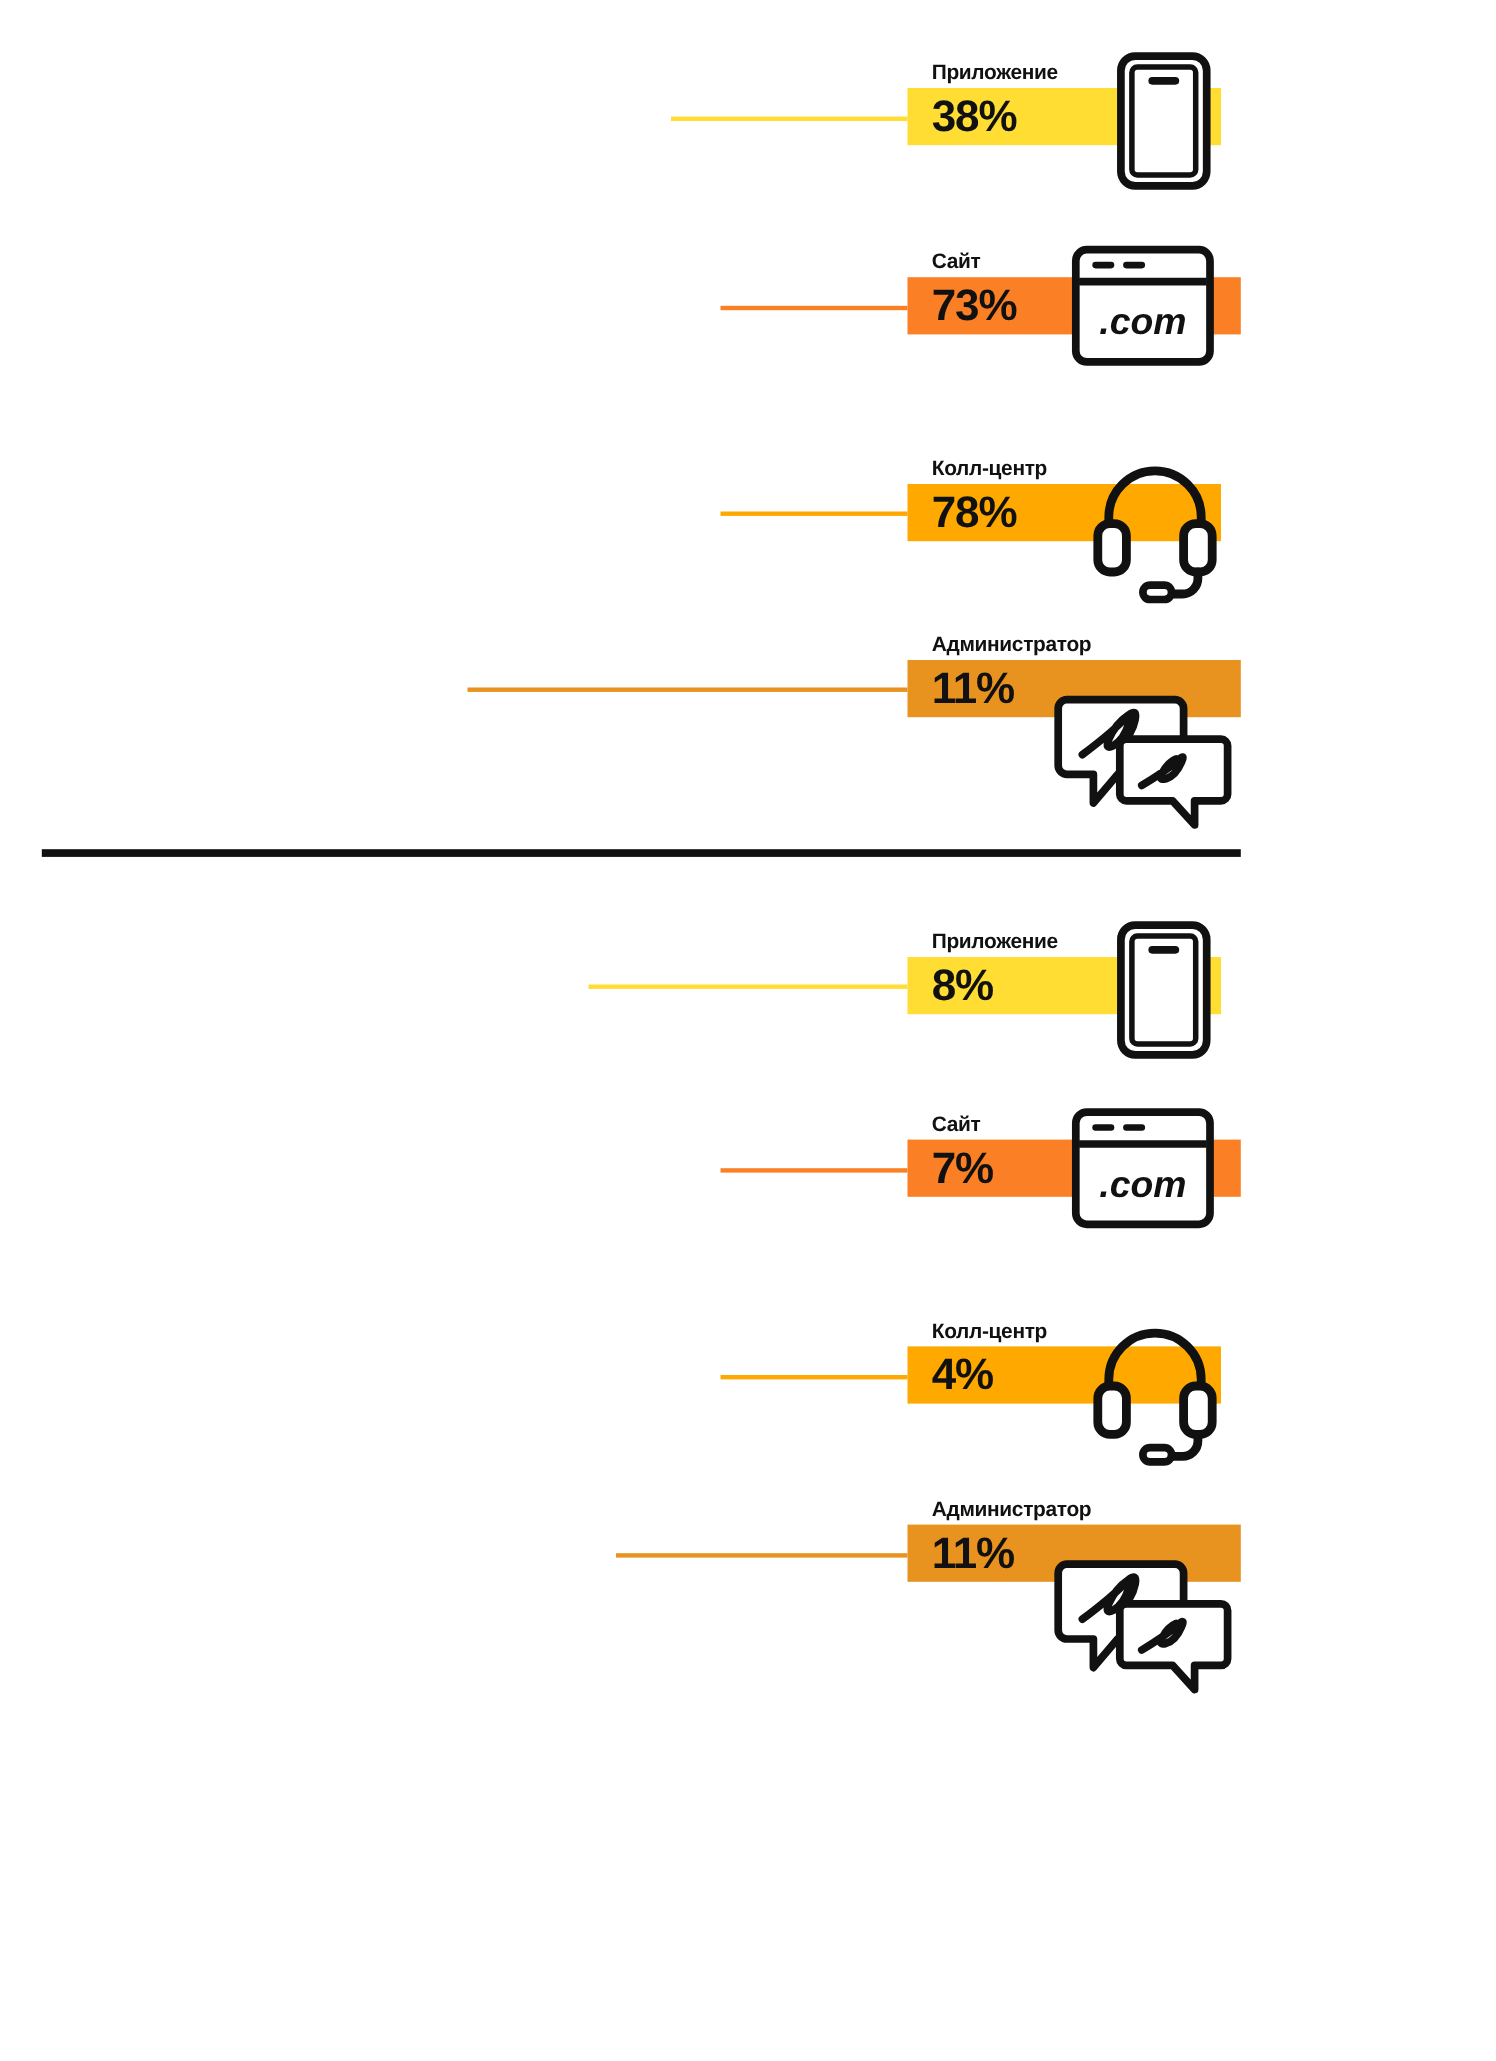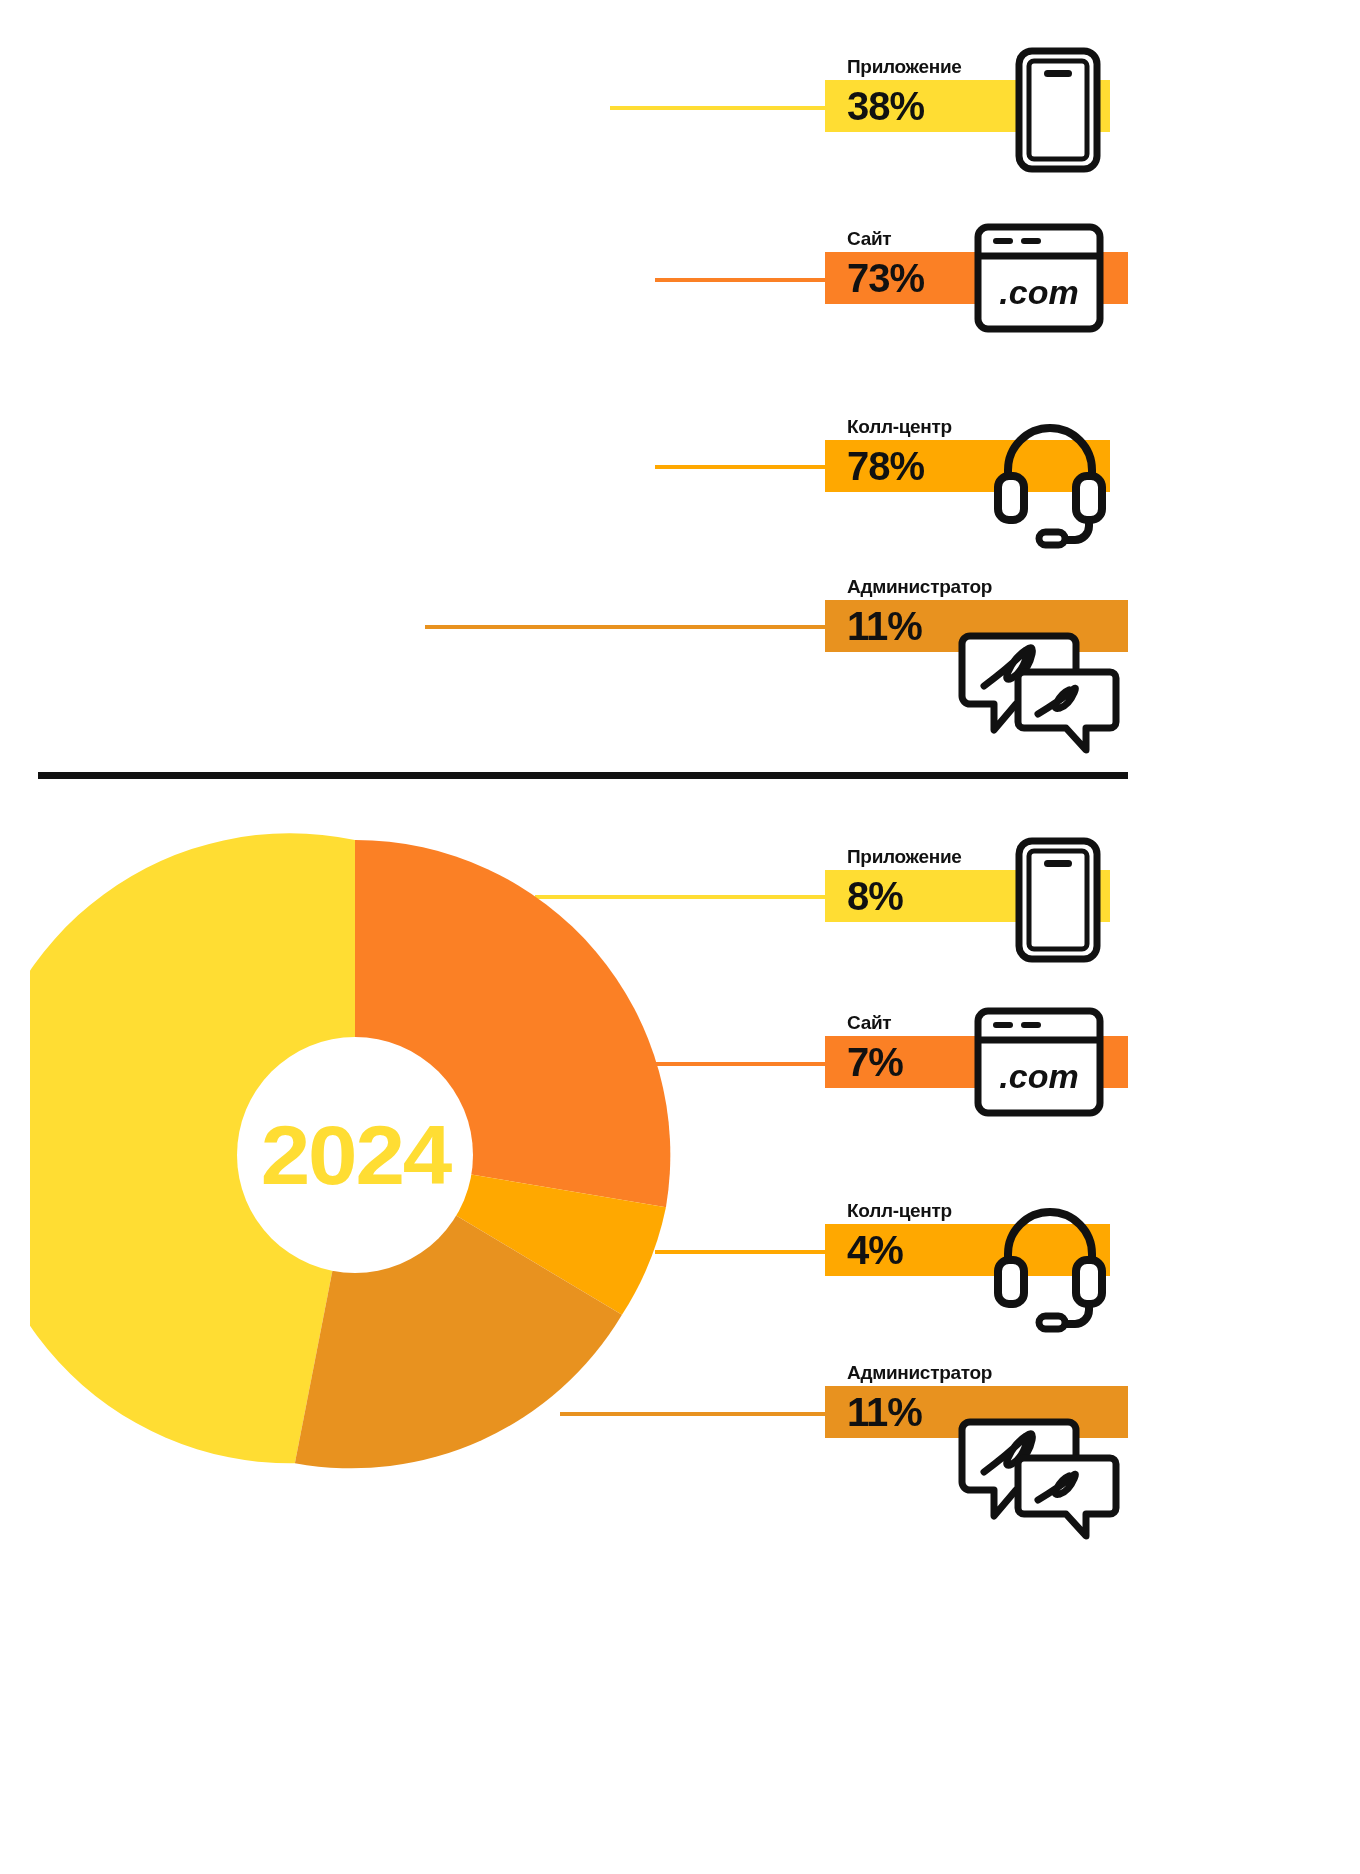--- a/index.html
+++ b/index.html
@@ -100,34 +100,20 @@
 
 <div class="divider"></div>
 
 <section class="panel" id="panel-2024">
 
   <div class="connector" style="left:535px;top:105px;width:290px;background:#FFDD33;"></div>
   <div class="connector" style="left:655px;top:272px;width:170px;background:#FB8025;"></div>
   <div class="connector" style="left:655px;top:460px;width:170px;background:#FFA800;"></div>
   <div class="connector" style="left:560px;top:622px;width:265px;background:#E8921F;"></div>
 
-  <div class="donut-wrap" style="left:30px;top:40px;width:650px;height:650px;">
-    <svg viewBox="0 0 650 650" width="650" height="650">
-
-      <path fill="#FFDD33" d="M 325 10 A 315 315 0 1 0 264.86 633.22 L 325 325 Z"></path>
-
-      <path fill="#FB8025" d="M 325 10 A 315 315 0 0 1 635.95 377.31 L 325 325 Z"></path>
-      <path fill="#FFA800" d="M 635.95 377.31 A 315 315 0 0 1 591.98 484.85 L 325 325 Z"></path>
-      <path fill="#E8921F" d="M 591.98 484.85 A 315 315 0 0 1 264.86 633.22 L 325 325 Z"></path>
-      <circle cx="325" cy="325" r="118" fill="#ffffff"></circle>
-    </svg>
-    <div class="center-year">
-      <span style="font-size:84px;">2024</span>
-    </div>
-  </div>
 
   <div class="legend" style="left:825px;top:0;">
 
     <div class="legend-row" style="top:80px;">
       <div class="lg-label">Приложение</div>
       <div class="lg-bar" style="width:285px;background:#FFDD33;">
         <span class="lg-pct">8%</span>
       </div>
       <div class="icon" style="left:188px;top:-35px;">
         <svg width="90" height="130" viewBox="0 0 90 130">

